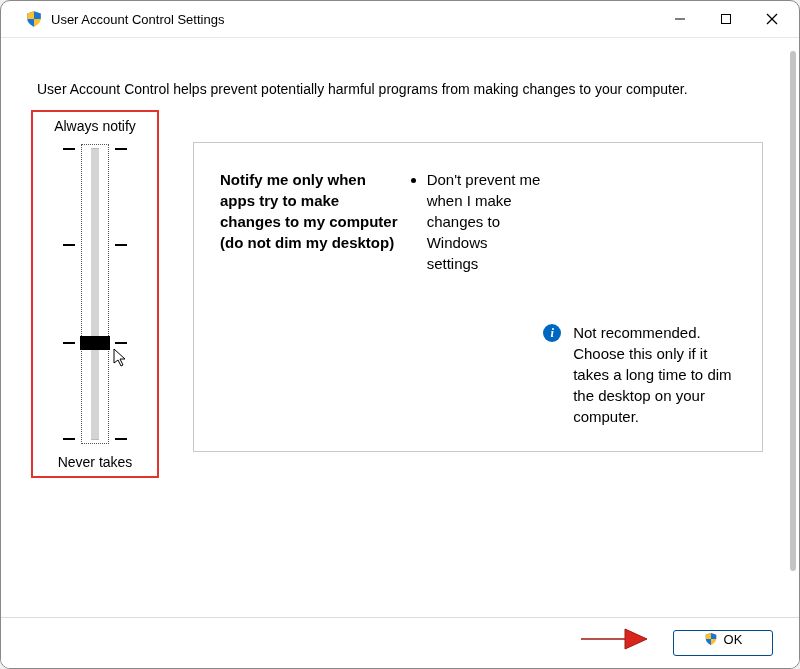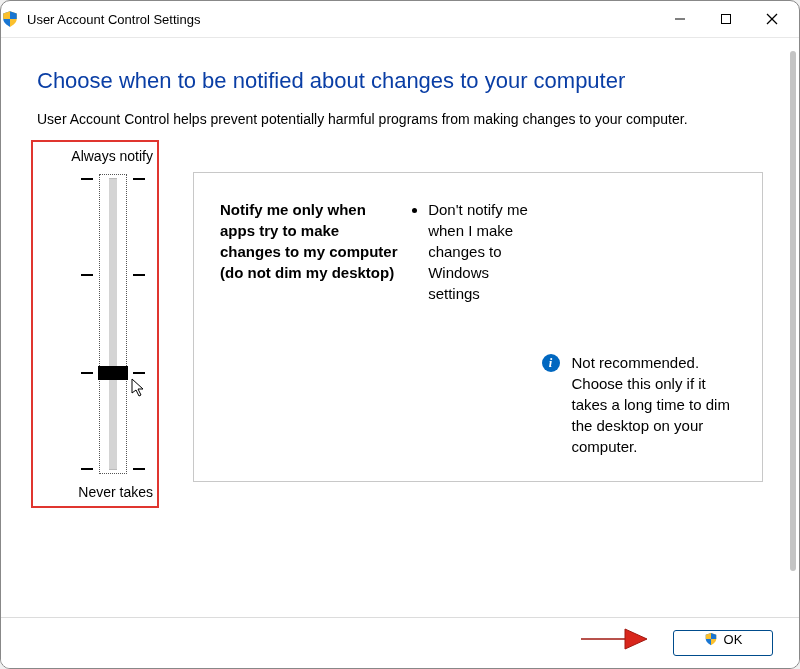--- a/index.html
+++ b/index.html
@@ -1,28 +1,28 @@
 <!DOCTYPE html>
 <html><head>
 <meta charset="utf-8">
 <style>
   html,body{margin:0;padding:0;font-family:"Segoe UI",Arial,sans-serif;background:#f0f0f0;}
   .frame{width:800px;height:669px;background:#fff;border:1px solid #888;border-radius:10px;box-sizing:border-box;position:relative;overflow:hidden;}
-  .titlebar{display:flex;align-items:center;height:36px;padding:0 4px 0 0;border-bottom:1px solid #e8e8e8;}
+  .titlebar{display:flex;align-items:center;height:36px;padding:0 4px 0 24px;border-bottom:1px solid #e8e8e8;}
   .title-icon{width:18px;height:18px;display:flex;align-items:center;justify-content:center;}
   .title-text{font-size:13px;margin-left:8px;color:#000;user-select:none;}
   .win-controls{margin-left:auto;display:flex;}
   .win-btn{width:46px;height:32px;display:flex;align-items:center;justify-content:center;color:#000;border:none;background:none;font-size:14px;line-height:1;}
   .content{padding:30px 36px 0 36px;position:relative;}
   .heading{color:#0a3ea5;font-size:22px;font-weight:400;margin:0 0 16px 0;}
   .desc{font-size:14px;color:#000;margin:12px 0 2px 0;line-height:1.3;}
   .link{color:#0067c0;text-decoration:underline;font-size:14px;cursor:pointer;}
   .body-row{display:flex;margin-top:20px;align-items:flex-start;gap:40px;}
   
-  .slider-box{position:relative;width:116px;display:flex;flex-direction:column;align-items:flex-end;}
+  .slider-box{position:relative;width:116px;display:flex;flex-direction:column;align-items:center;}
   .highlight{position:absolute;top:-8px;left:-6px;right:-6px;bottom:-8px;border:2px solid #e0352f;pointer-events:none;}
   .slider-label{font-size:14px;color:#000;text-align:center;}
   .slider-track-wrap{position:relative;width:80px;height:300px;margin:10px 0;}
   .dotted{position:absolute;left:50%;top:0;width:28px;height:300px;transform:translateX(-50%);border:1px dotted #555;box-sizing:border-box;}
   .track{position:absolute;left:50%;top:4px;bottom:4px;width:8px;background:#d4d4d4;transform:translateX(-50%);border-top:1px solid #bbb;border-bottom:1px solid #bbb;}
   .tick{position:absolute;width:12px;height:2px;background:#000;}
   .tick.l{left:8px}.tick.r{right:8px}
   .t0{top:4px}.t1{top:100px}.t2{top:198px}.t3{top:294px}
   .thumb{position:absolute;left:50%;transform:translateX(-50%);top:192px;width:30px;height:14px;background:#000;cursor:pointer;}
   .cursor{position:absolute;left:58px;top:204px;pointer-events:none;}
@@ -70,21 +70,20 @@
             <line x1="1" y1="1" x2="11" y2="11" stroke="#000" stroke-width="1.2"></line>
             <line x1="11" y1="1" x2="1" y2="11" stroke="#000" stroke-width="1.2"></line>
           </svg>
       </button>
     </div>
   </div>
 
   <div class="scrollbar-hint"></div>
 
   <div class="content">
-    <h1 class="heading">Choose when to be notified about changes to your computer</h1>
     <p class="desc">User Account Control helps prevent potentially harmful programs from making changes to your computer.</p>
 
     <div class="body-row">
 
       <div class="slider-box">
         <div class="highlight"></div>
         <div class="slider-label">Always notify</div>
         <div class="slider-track-wrap">
           <div class="dotted"></div>
           <div class="track"></div>
@@ -102,21 +101,21 @@
               <path d="M1 1 L1 15 L5 12 L8 18 L10 17 L7 11 L12 11 Z" fill="#fff" stroke="#000" stroke-width="1"></path>
             </svg>
           </span>
         </div>
         <div class="slider-label">Never takes</div>
       </div>
 
       <div class="panel">
         <p class="panel-title">Notify me only when apps try to make changes to my computer (do not dim my desktop)</p>
         <ul class="panel-bullets">
-          <li>Don't notify me when I make changes to Windows settings</li>
+          <li>Don't prevent me when I make changes to Windows settings</li>
         </ul>
         <div class="panel-foot">
           <span class="info-icon">i</span>
           <span class="info-text">Not recommended. Choose this only if it takes a long time to dim the desktop on your computer.</span>
         </div>
       </div>
 
     </div>
   </div>
 

